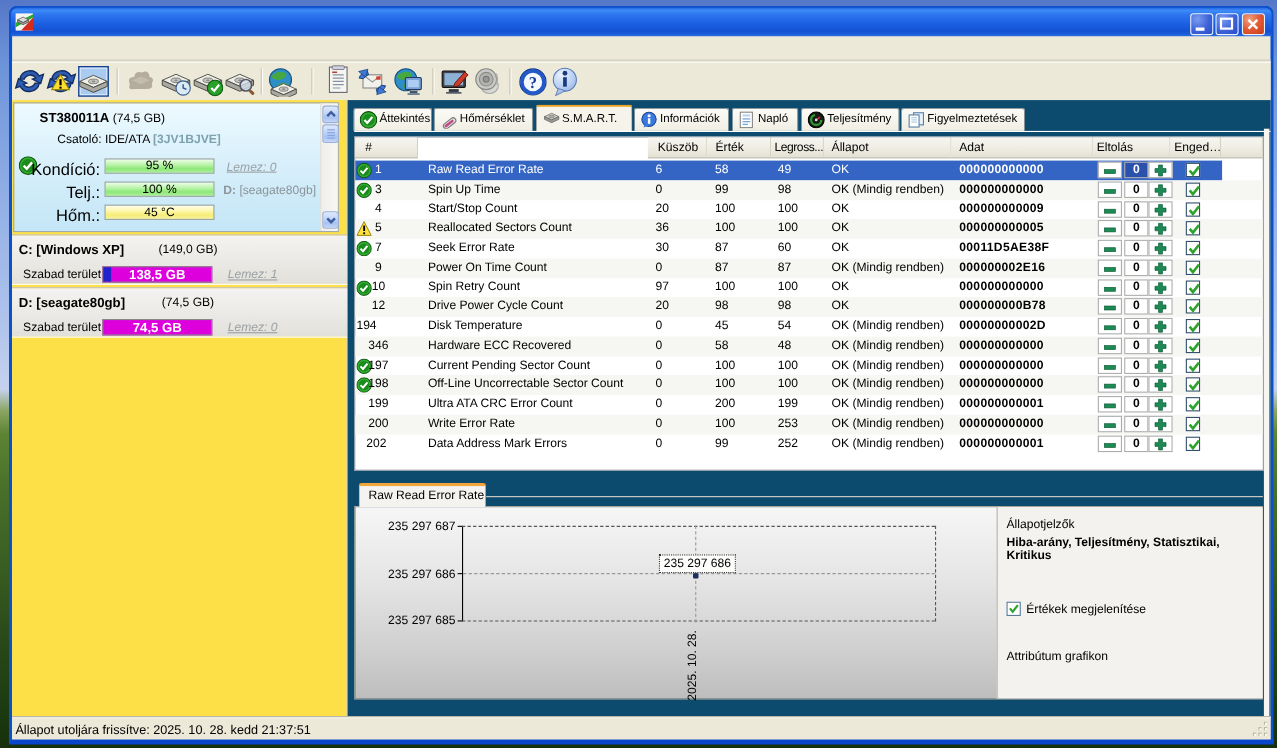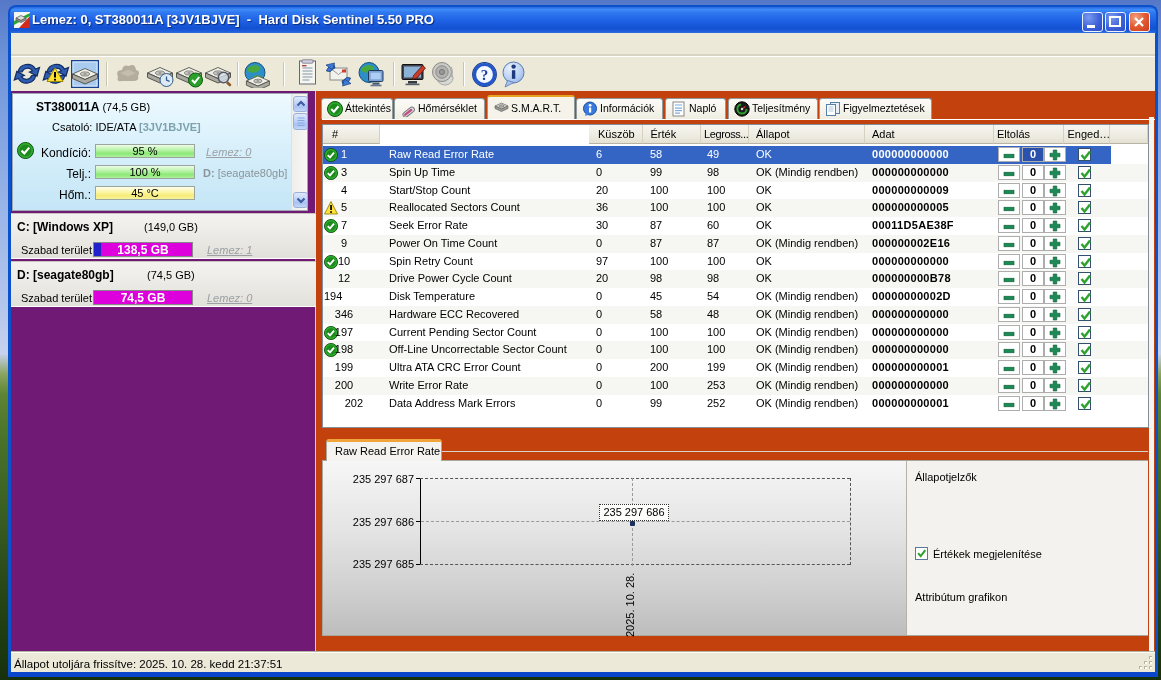--- a/index.html
+++ b/index.html
@@ -24,33 +24,33 @@
 
 #menubar { position:absolute; left:0; top:25px; width:1144px; height:23px; background:#ece9d8; }
 #menubar span { position:absolute; top:7px; color:#000; }
 u { text-decoration:underline; }
 
 #toolbar { position:absolute; left:0; top:48px; width:1144px; height:35px; background:#ece9d8; border-top:1px solid #fff; box-shadow:0 -2px 0 #d8d4c4; }
 #toolbar svg, #toolbar .tsep { position:absolute; }
 .tsep { top:5px; width:2px; height:24px; border-left:1px solid #c9c5b2; border-right:1px solid #fff; }
 
 #content { position:absolute; left:0; top:83px; width:1144px; height:560px; }
-#leftpane { position:absolute; left:0; top:0; width:305px; height:560px; background:#701a75; border-right:1px solid #d4d0c8; font-size:11px;}
-#rightpane { position:absolute; left:305px; top:0; width:839px; height:560px; background:#c2410c; }
+#leftpane { position:absolute; left:0; top:0; width:305px; height:560px; background:#fde047; border-right:1px solid #d4d0c8; font-size:11px;}
+#rightpane { position:absolute; left:305px; top:0; width:839px; height:560px; background:#0c4a6e; }
 
 #infobox { position:absolute; left:1px; top:2px; width:296px; height:118px; border:1px solid #9da8b1;
   background:linear-gradient(180deg,#eefaff 0%,#ddf2fc 35%,#cdeaf8 75%,#c5e6f7 100%); }
 #infobox .sb { position:absolute; right:0px; top:0px; width:16px; height:116px; background:linear-gradient(90deg,#f0eeea,#f8f7f4); border-left:1px solid #e2e0da; }
 .sbbtn { position:absolute; left:1px; width:15px; height:16px; border-radius:3px;
   background:linear-gradient(180deg,#dfe9fd,#c0d4f8 45%,#a8c2f2 70%,#c4d6f8); border:1px solid #9ab0d8; }
 .greenbar, .yellowbar { position:absolute; left:82px; width:100px; height:14px; border:1px solid #9aa5a0;
   text-align:center; line-height:13px; color:#000; font-size:11px; }
 .greenbar { background:linear-gradient(180deg,#eefde8 0%,#b4f2a2 45%,#8ce878 70%,#aef09c 100%); }
 .yellowbar { background:linear-gradient(180deg,#fffdea 0%,#fdf6a2 45%,#f5ec78 70%,#f8f29c 100%); }
-.glabel { position:absolute; width:78px; text-align:right; font-size:12px; }
+.glabel { position:absolute; width:78px; text-align:right; font-size:15px; }
 .gray { color:#8a9499; }
 .grayi { color:#9aa0a4; font-style:italic;text-decoration:underline; }
 
 .drivesec { position:absolute; left:0px; width:305px; height:46px;
   background:linear-gradient(180deg,#f4f3f1 0%,#eceae6 50%,#e2e0da 100%);
   border-top:1px solid #c8c5bd; border-bottom:1px solid #fff; }
 .magbar { position:absolute; left:82px; width:100px; height:15px; border:1px solid #888;
   background:#dd00dd; color:#fff; font-weight:bold; text-align:center; line-height:14px; font-size:12px; }
 
 .tab { position:absolute; top:7px; height:21px; background:linear-gradient(180deg,#fcfbf8,#f0eee2);
@@ -101,21 +101,20 @@
 <body>
 <div id="win">
   <div id="title">
     <svg class="abs" style="left:4px;top:5px" width="16" height="16" viewBox="0 0 16 16">
       <rect x="0" y="0" width="16" height="16" fill="#f4f6f4"></rect>
       <path d="M16 4 L16 16 L5 16 Z" fill="#d42a1a"></path>
       <path d="M0 9 L16 1 L16 4 L0 13 Z" fill="#28a832"></path>
       <path d="M2 6 L7 3.5 L12 6 L7 8.5 Z" fill="#e0e0da" stroke="#555" stroke-width="0.7"></path>
       <path d="M2 6 L2 8 L7 10.5 L12 8 L12 6 L7 8.5 Z" fill="#9a9a94" stroke="#555" stroke-width="0.7"></path>
     </svg>
-    <div class="txt">Lemez: 0, ST380011A [3JV1BJVE]&nbsp;&nbsp;-&nbsp;&nbsp;Hard Disk Sentinel 5.50 PRO</div>
     <div class="tbtn min"><svg width="19" height="18">
           <rect x="4" y="12" width="8" height="3" fill="#fff"></rect>
         </svg></div>
     <div class="tbtn max"><svg width="19" height="18">
           <rect x="4" y="4" width="10" height="9" fill="none" stroke="#fff" stroke-width="2"></rect>
         </svg></div>
     <div class="tbtn cls"><svg width="19" height="18">
           <path d="M5 5 L13 13 M13 5 L5 13" stroke="#fff" stroke-width="2.2"></path>
         </svg></div>
   </div>
@@ -681,21 +680,21 @@
             <div class="ebox p" style="left:721px"><svg width="12" height="12" viewBox="0 0 12 12" style="margin-top:1px">
                 <path d="M4.2 1 h3.6 v3.2 h3.2 v3.6 h-3.2 v3.2 h-3.6 v-3.2 h-3.2 v-3.6 h3.2 Z" fill="#1c8a55" stroke="#0e5c36" stroke-width="0.6"></path>
               </svg></div>
             <div class="chk">
               <svg width="13" height="13" viewBox="0 0 13 13">
                 <path d="M2.5 6 L5.5 9.5 L11 2.5" stroke="#2da32d" stroke-width="2.4" fill="none"></path>
               </svg>
             </div>
           </div>
       <div class="row" style="top:270px">
-            <div class="num" style="left:0;width:40px;text-align:right">202</div>
+            <div class="num" style="left:10px;width:40px;text-align:left">202</div>
             <div class="cell" style="left:66px">Data Address Mark Errors</div>
             <div class="cell" style="left:273px">0</div>
             <div class="cell" style="left:327px">99</div>
             <div class="cell" style="left:384px">252</div>
             <div class="cell" style="left:433px">OK (Mindig rendben)</div>
             <div class="cell adat" style="left:549px">000000000001</div>
             <div class="ebox m" style="left:675px"><svg width="12" height="12" viewBox="0 0 12 12" style="margin-top:2px">
                 <rect x="1" y="4.2" width="10" height="3.6" fill="#1c8a55" stroke="#0e5c36" stroke-width="0.6"></rect>
               </svg></div>
             <div class="ebox" style="left:699px">0</div>
@@ -723,20 +722,21 @@
         <div class="dashedH" style="left:97px;top:17px;width:430px"></div>
         <div class="dashedH" style="left:97px;top:103px;width:430px"></div>
         <div class="dashedV" style="left:527px;top:17px;height:87px"></div>
         <div class="dashedHg" style="left:98px;top:60px;width:429px"></div>
         <div class="dashedVg" style="left:309px;top:17px;height:88px"></div>
         <div class="abs" style="left:307px;top:60px;width:5px;height:5px;background:#1c2f5e;border-radius:1px"></div>
         <div class="abs" style="left:276px;top:43px;width:70px;height:17px;border:1px dotted #333;background:#fdfdfc;text-align:center;line-height:15px">235 297 686</div>
         <div class="abs" style="left:301px;top:106px;width:14px;height:70px;writing-mode:vertical-rl;transform:rotate(180deg);white-space:nowrap">2025. 10. 28.</div>
         <div id="bright">
           <div class="abs" style="left:8px;top:10px">Állapotjelzők</div>
+          <div class="abs" style="left:8px;top:26px;font-weight:bold;width:228px">Hiba-arány, Teljesítmény, Statisztikai, Kritikus</div>
           <div class="abs" style="left:8px;top:86px;width:13px;height:13px;background:#fff;border:1px solid #5a7a9a"><svg width="11" height="11" viewBox="0 0 13 13">
                 <path d="M2.5 6 L5.5 9.5 L11 2.5" stroke="#2da32d" stroke-width="2.4" fill="none"></path>
               </svg></div>
           <div class="abs" style="left:26px;top:87px">Értékek megjelenítése</div>
           <div class="abs" style="left:8px;top:130px">Attribútum grafikon</div>
         </div>
       </div>
     </div>
   </div>
   <div id="status">Állapot utoljára frissítve: 2025. 10. 28. kedd 21:37:51

